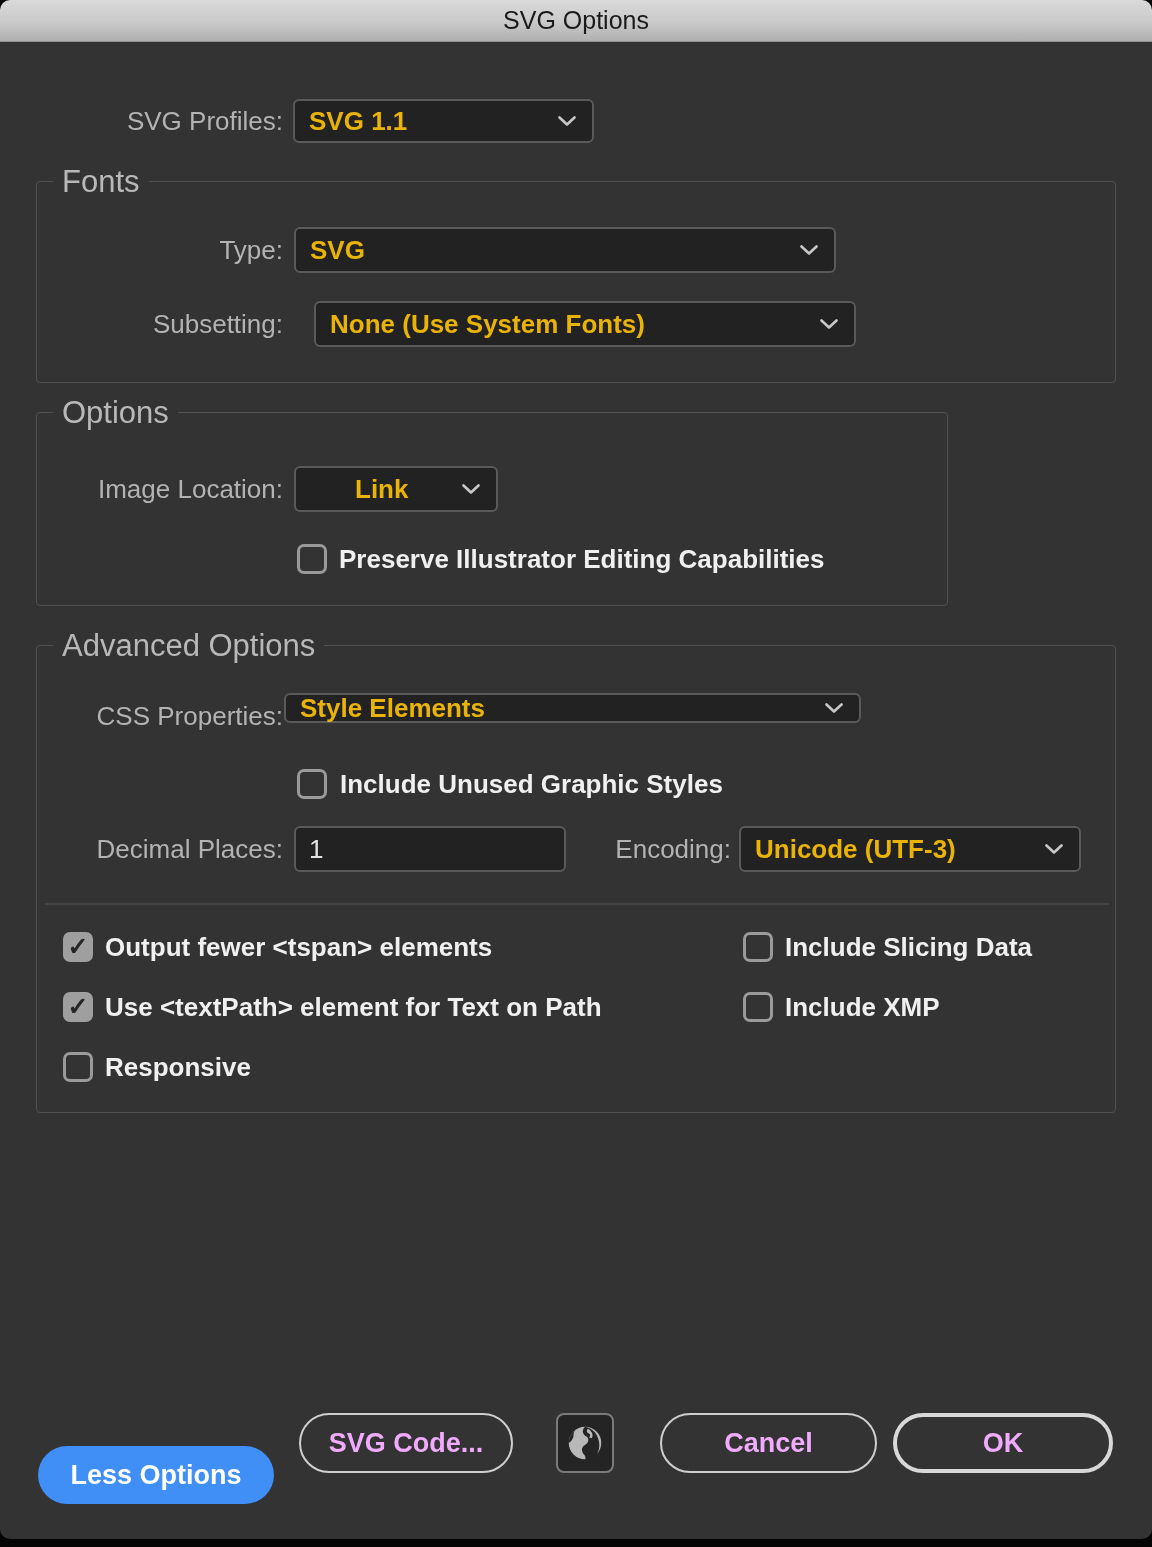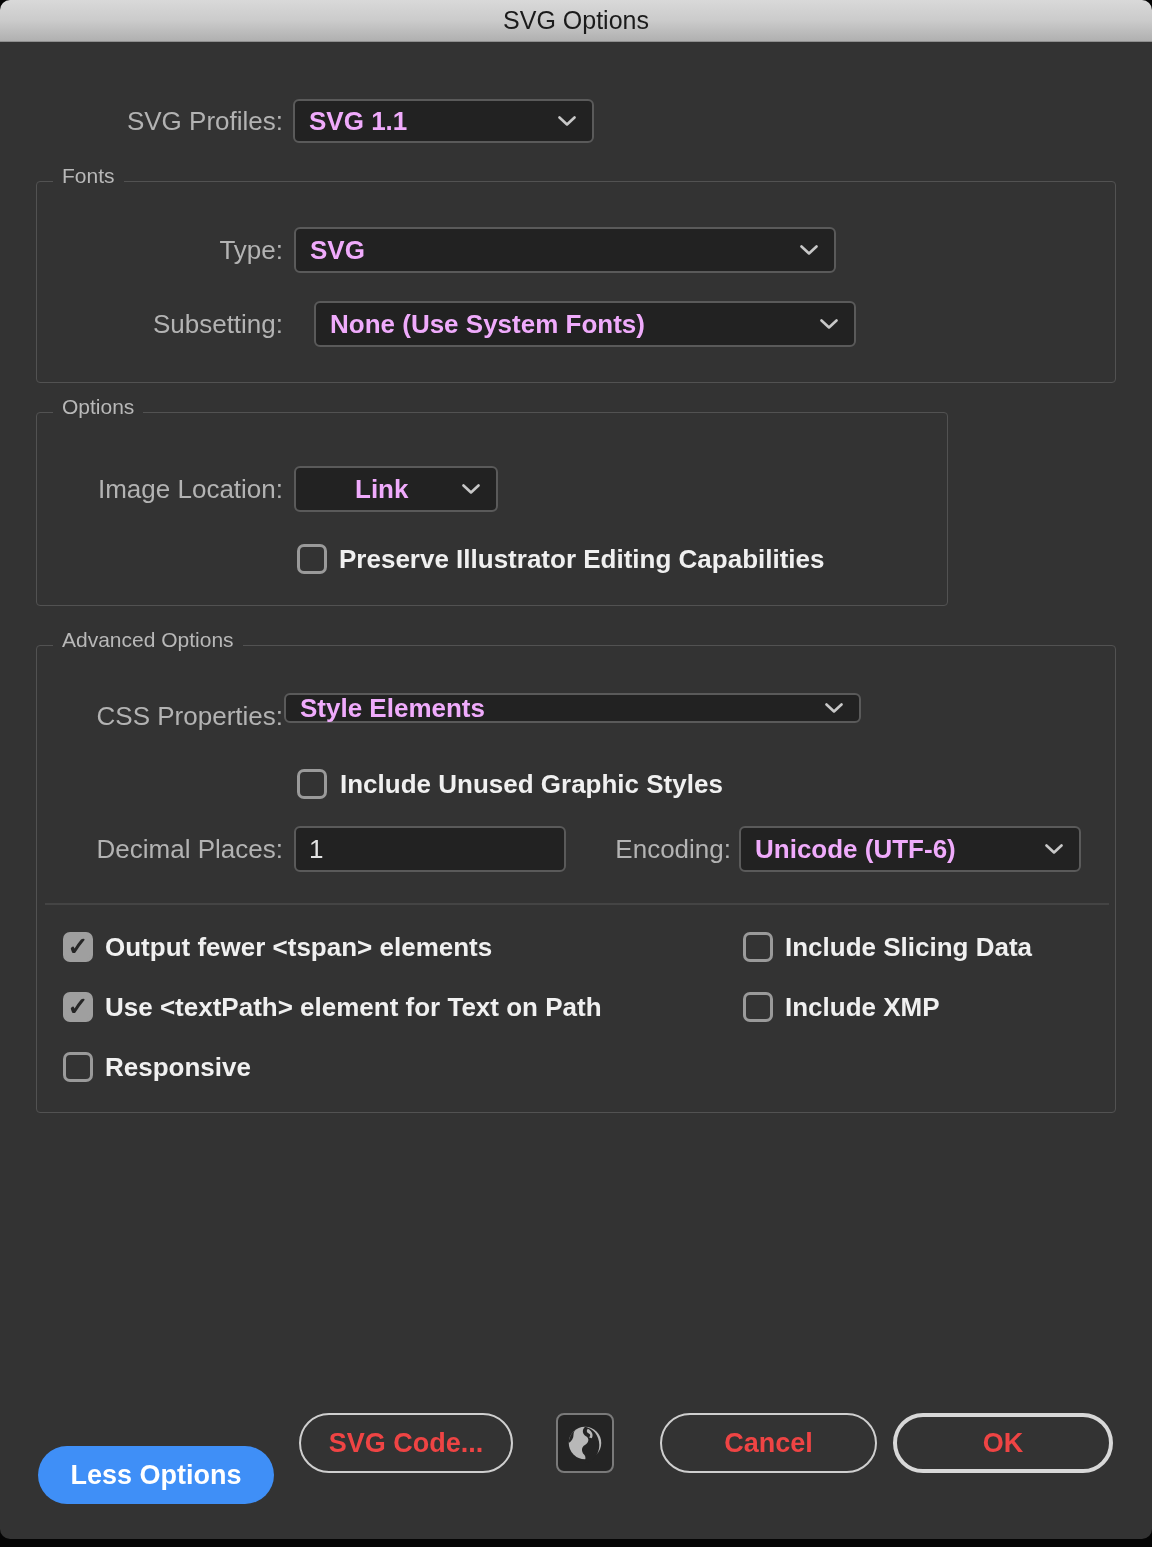--- a/index.html
+++ b/index.html
@@ -15,31 +15,31 @@
 
   
   .dialog-body{position:absolute;left:0;top:42px;width:1152px;height:1497px;
     background:#333333;border-radius:0 0 10px 10px;}
 
   .lbl{position:absolute;color:#b3b3b3;font-size:26px;text-align:right;}
 
   
   .dd{position:absolute;background:#222222;border:2px solid #5a5a5a;border-radius:6px;
     display:flex;align-items:center;cursor:default;}
-  .dd .dd-value{padding-left:14px;font-weight:bold;color:#f0abfc;font-size:26px;white-space:nowrap;}
+  .dd .dd-value{padding-left:14px;font-weight:bold;color:#eab308;font-size:26px;white-space:nowrap;}
   .dd .chev{margin-left:auto;margin-right:16px;display:flex;align-items:center;}
 
   
   .txt{position:absolute;background:#222222;border:2px solid #5a5a5a;border-radius:6px;
     color:#e4e4e4;font-size:26px;padding:0 0 0 13px;outline:none;}
 
   
   .group{position:absolute;border:1px solid #525252;border-radius:4px;}
   .legend{position:absolute;top:-18px;left:16px;background:#333333;padding:0 9px;
-    color:#b8b8b8;font-size:21px;white-space:nowrap;}
+    color:#b8b8b8;font-size:31px;white-space:nowrap;}
 
   
   .cb{position:absolute;width:30px;height:30px;border:3px solid #9a9a9a;border-radius:7px;
     background:transparent;}
   .cb.checked{background:#9f9f9f;border-color:#9f9f9f;}
   .cb.checked::after{content:"✓";position:absolute;left:0;top:-1px;width:100%;height:100%;
     display:flex;align-items:center;justify-content:center;color:#262626;
     font-size:25px;font-weight:bold;}
   .cb-label{position:absolute;height:30px;line-height:31px;font-weight:bold;color:#f0f0f0;
     font-size:26px;white-space:nowrap;}
@@ -49,21 +49,21 @@
   
   .info-circle{position:absolute;width:34px;height:34px;border:2.5px solid #b0b0b0;
     border-radius:50%;display:flex;align-items:center;justify-content:center;}
   .info-circle span{font-family:"DejaVu Serif",serif;font-weight:bold;font-size:23px;
     color:#b0b0b0;line-height:1;}
   .desc-text{position:absolute;height:34px;line-height:35px;font-weight:bold;
     color:#c8c8c8;font-size:23px;white-space:nowrap;}
 
   
   .btn{position:absolute;display:flex;align-items:center;justify-content:center;
-    font-weight:bold;font-size:27px;color:#ef4444;cursor:default;white-space:nowrap;}
+    font-weight:bold;font-size:27px;color:#f0abfc;cursor:default;white-space:nowrap;}
   .btn-primary-blue{background:#3f8ff7;border-radius:29px;color:#ffffff;margin-top:32px;}
   .btn-outline{background:transparent;border:2.5px solid #cfcfcf;border-radius:30px;}
   .btn-default{border-width:4px;border-color:#d8d8d8;}
   .btn-globe{background:#242424;border:2px solid #7a7a7a;border-radius:8px;}
 </style>
 </head>
 <body>
 
 <div id="stage">
 
@@ -138,21 +138,21 @@
     </div>
 
     <div class="cb" style="left:260px;top:123px;"></div>
     <div class="cb-label" style="left:303px;top:123px;">Include Unused Graphic Styles</div>
 
     <div class="lbl" style="left:0;top:180px;width:246px;line-height:46px;">Decimal Places:</div>
     <input class="txt" style="left: 257px; top: 180px; width: 272px; height: 46px;" value="1">
 
     <div class="lbl" style="left:444px;top:180px;width:250px;line-height:46px;">Encoding:</div>
     <div class="dd" style="left:702px;top:180px;width:342px;height:46px;">
-      <span class="dd-value">Unicode (UTF-6)</span>
+      <span class="dd-value">Unicode (UTF-3)</span>
       <span class="chev">
         <svg width="18" height="11" viewBox="0 0 18 11">
             <polyline points="1.5,1.5 9,8.5 16.5,1.5" stroke="#c8c8c8" stroke-width="2.6" fill="none" stroke-linecap="round" stroke-linejoin="round"></polyline>
           </svg>
       </span>
     </div>
 
     <div class="divider" style="left:8px;top:257px;width:1064px;"></div>
 
     <div class="cb checked" style="left:26px;top:286px;"></div>

